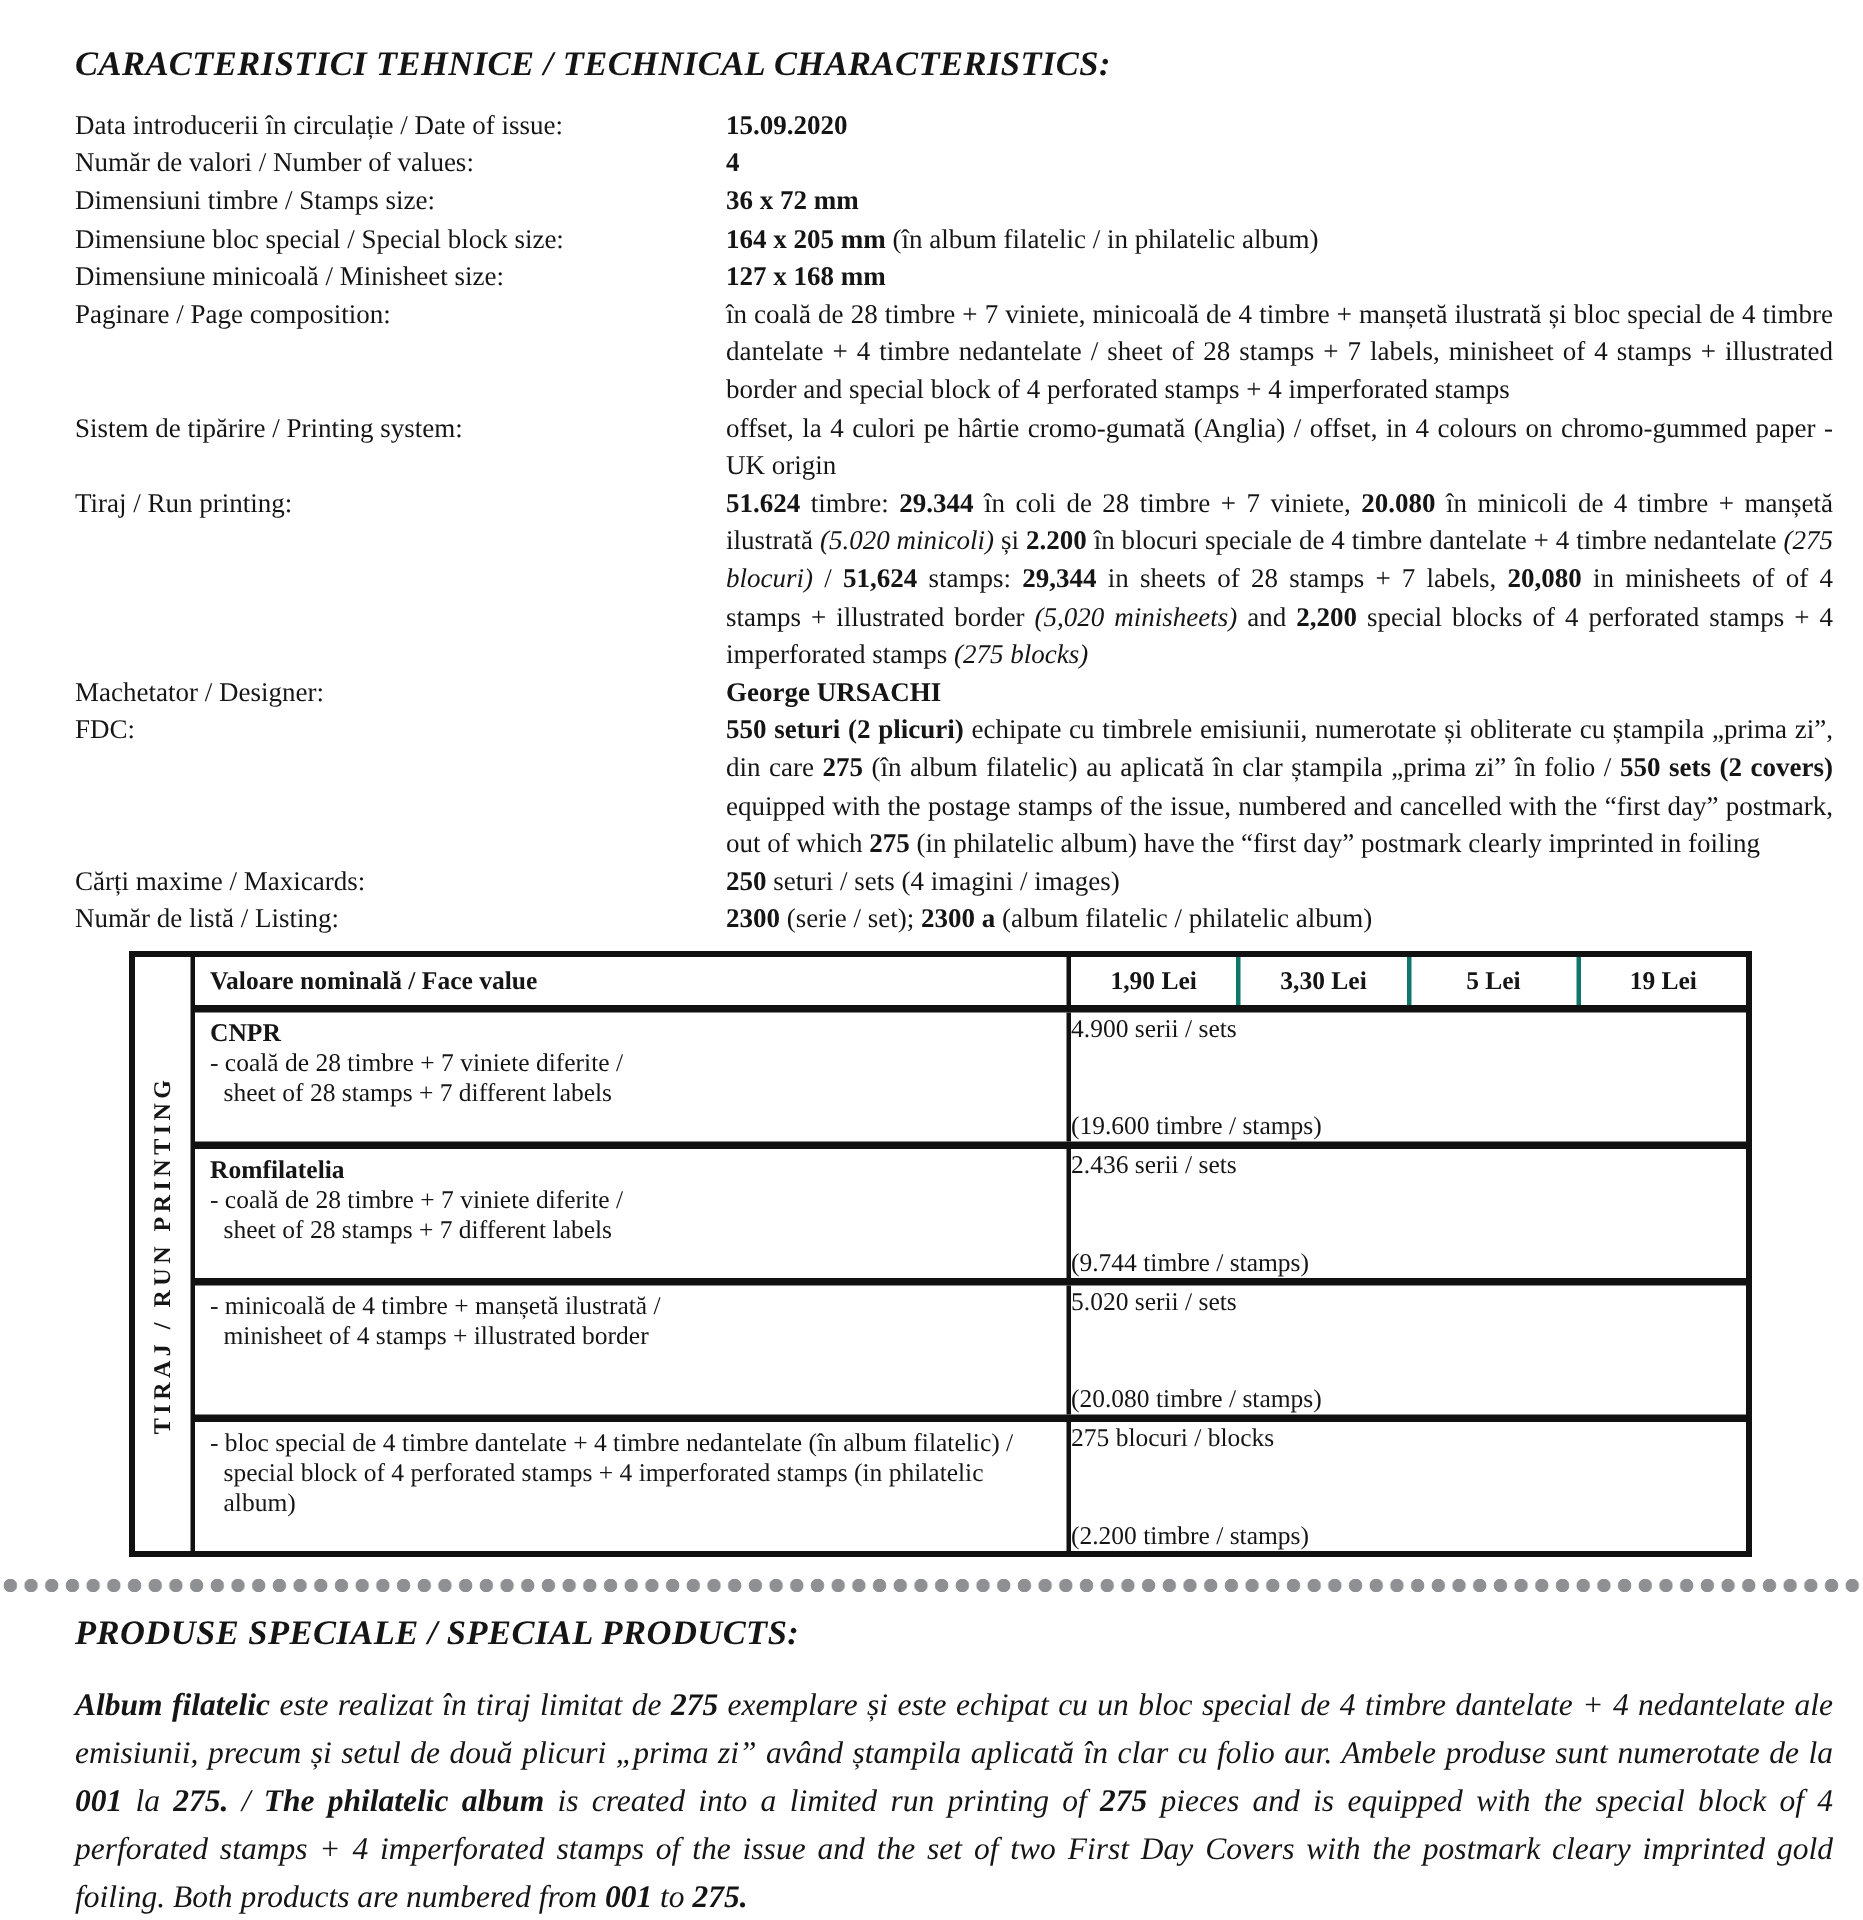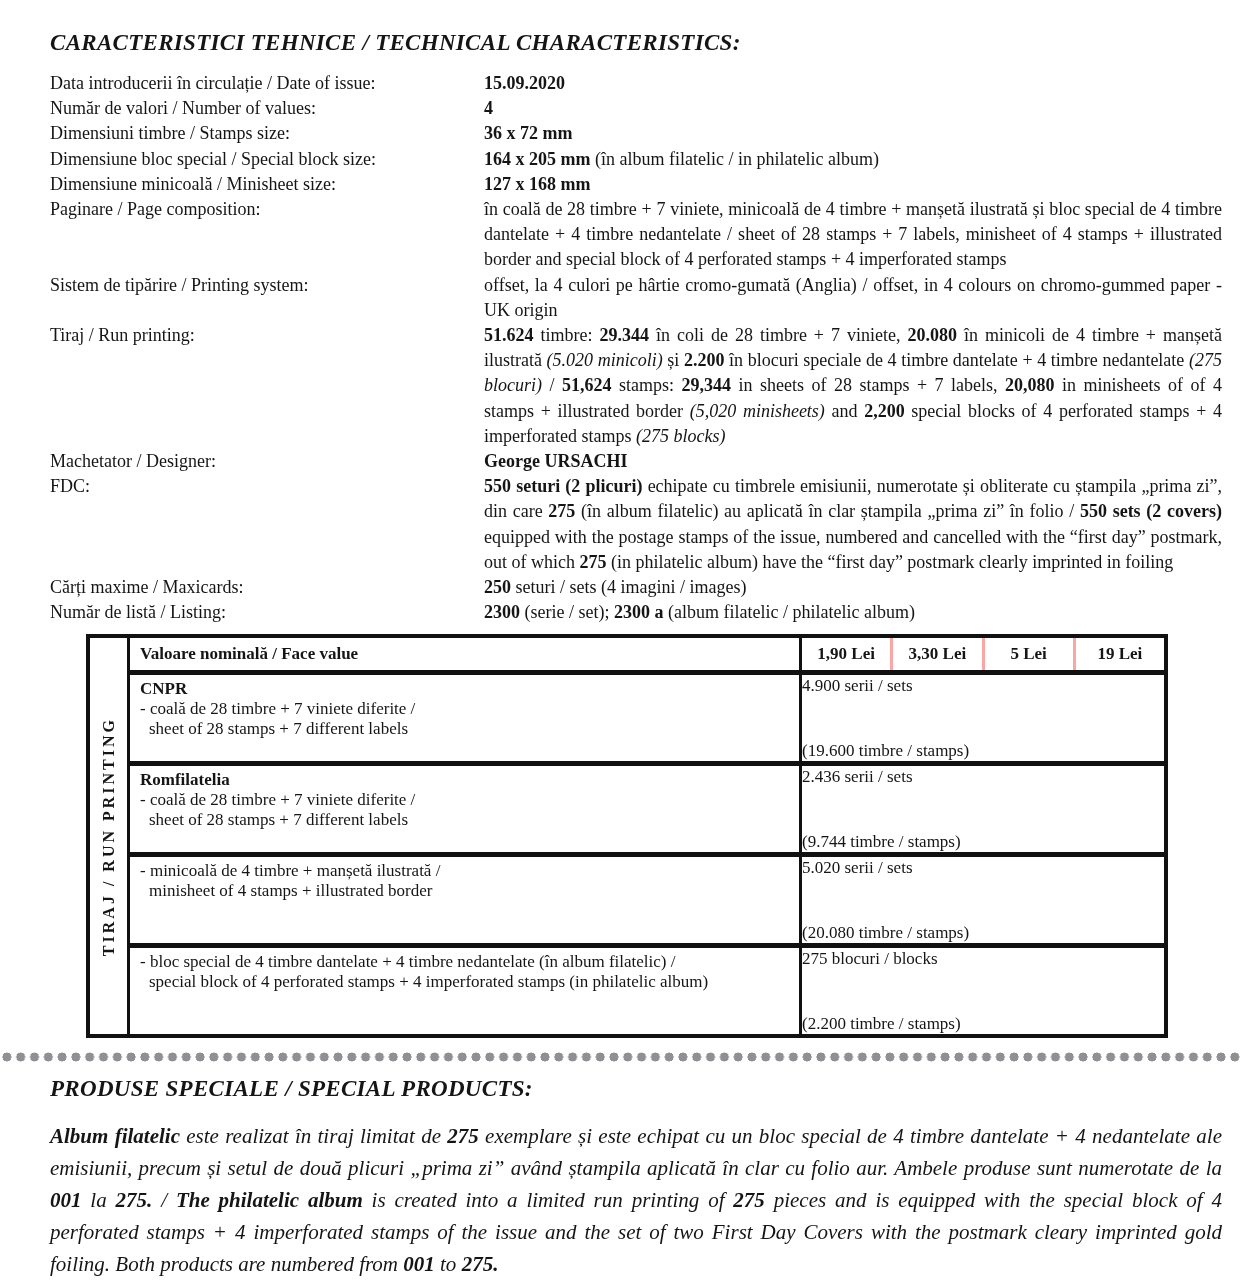--- a/index.html
+++ b/index.html
@@ -20,26 +20,26 @@
   .tbl{margin:9px 0 0 86px;width:1082px;display:flex;border:4px solid #111;
        box-sizing:border-box;}
   .tbl-side{width:40px;border-right:3px solid #111;display:flex;align-items:center;
             justify-content:center;box-sizing:border-box;}
   .vtext{writing-mode:vertical-rl;transform:rotate(180deg);font-weight:bold;
          font-size:16px;letter-spacing:3px;white-space:nowrap;}
   .tbl-main{flex:1;display:flex;flex-direction:column;}
   .trow{display:flex;}
   .tbl-main > .trow + .trow{border-top:5px solid #111;}
   .tcell{box-sizing:border-box;}
-  .tlabel{width:672px;border-right:3px solid #111;padding:4px 8px 4px 10px;
+  .tlabel{width:584px;border-right:3px solid #111;padding:4px 8px 4px 10px;
           font-size:17px;line-height:20px;}
   .thead .tlabel{font-weight:bold;display:flex;align-items:center;}
   .tval{flex:1;display:flex;align-items:center;justify-content:center;
         font-weight:bold;font-size:17px;padding:6px 2px;}
-  .tval + .tval{border-left:3px solid #fca5a5;}
+  .tval + .tval{border-left:3px solid #0f766e;}
   .tqty{flex:1;display:flex;flex-direction:column;justify-content:center;
         text-align:left;font-size:17px;line-height:21px;gap:44px;}
   .pname{font-weight:bold;}
   .pline2{padding-left:9px;}
 
   
   .dots{height:10px;margin-top:14px;width:1242px;
         background-image:radial-gradient(circle at 6.9px 5px,#8f9093 4.3px,rgba(0,0,0,0) 4.7px);
         background-size:13.8px 10px;background-repeat:repeat-x;}
   .dots-bottom{margin-top:12px;}

